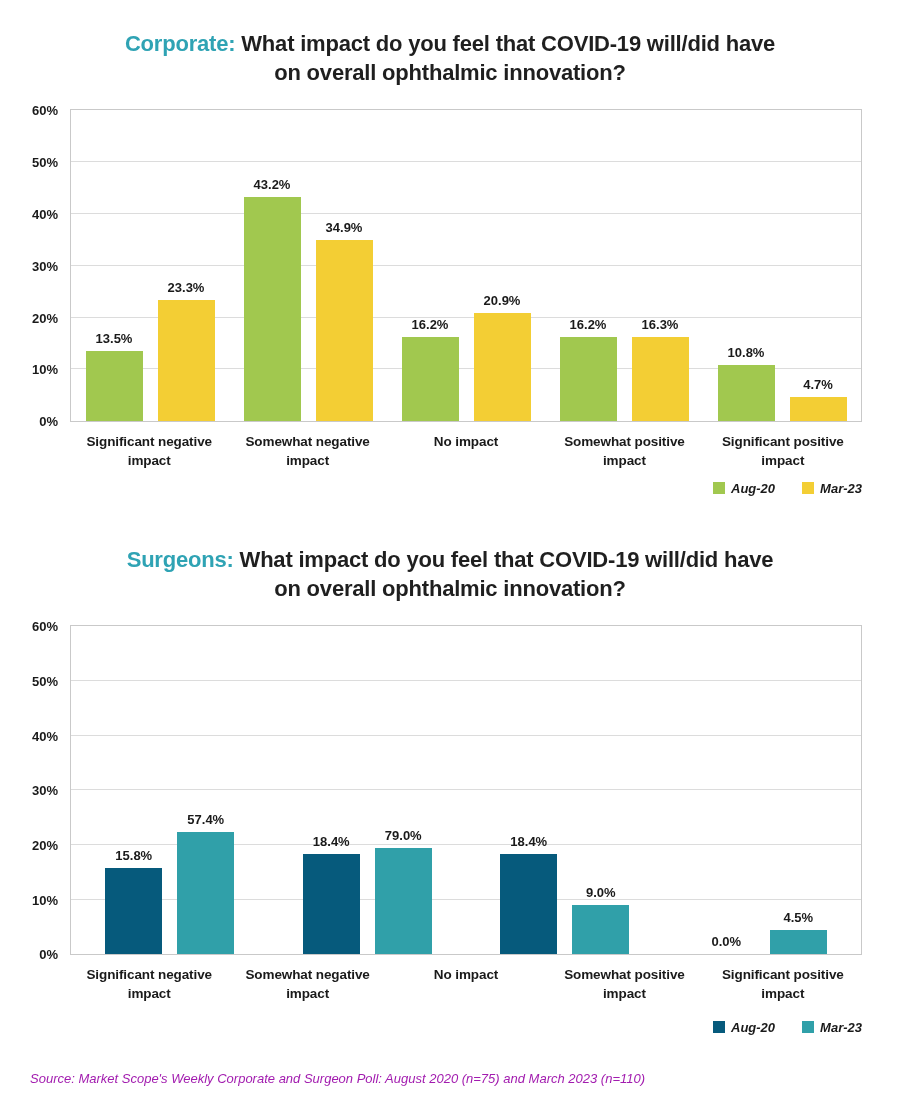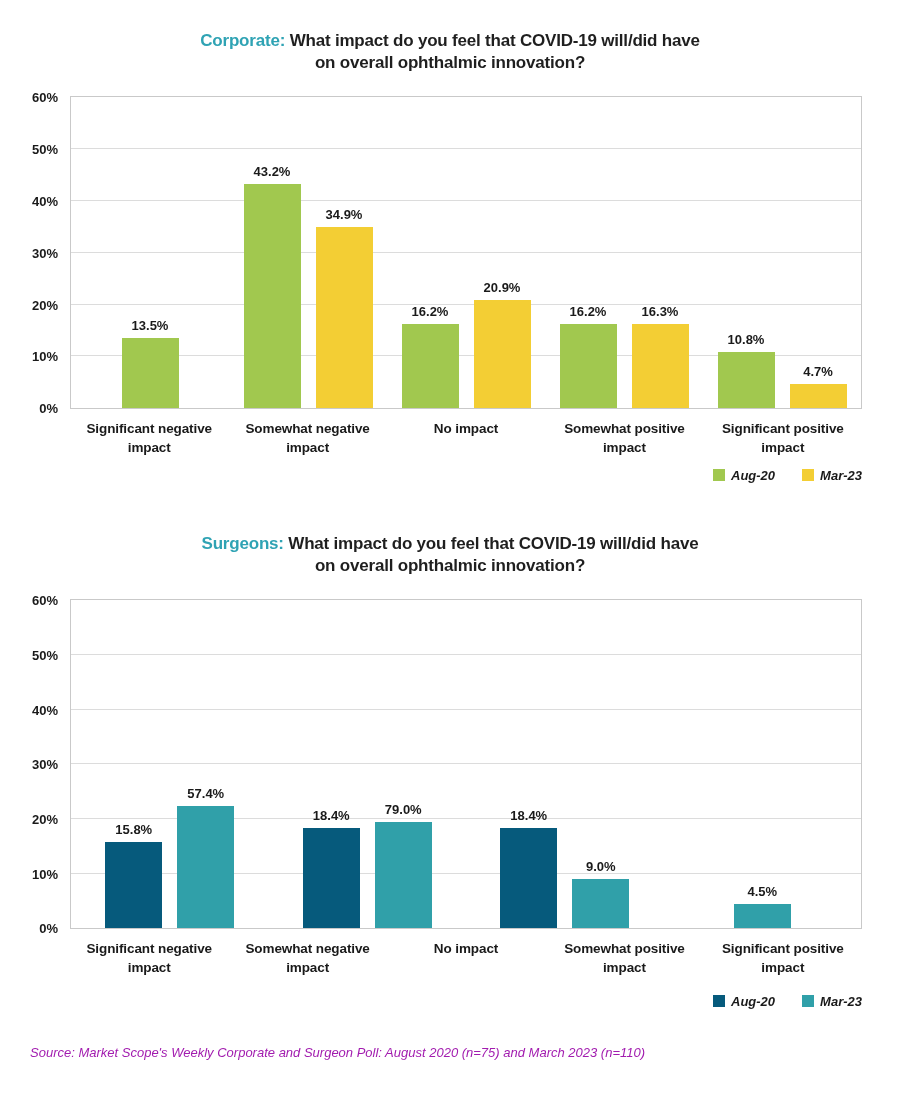--- a/index.html
+++ b/index.html
@@ -12,21 +12,21 @@
     box-sizing:border-box;
     padding-top:30px;
     overflow:hidden;
   }
   .chart { position:relative; }
   .chart + .chart { margin-top:50px; }
 
   .chart-title {
     text-align:center;
     font-weight:bold;
-    font-size:17px;
+    font-size:22px;
     line-height:1.3;
     letter-spacing:-0.2px;
     color:#1f1f1f;
     margin:0 60px 22px 60px;
   }
   .title-prefix { font-weight:bold; }
 
   .plot-wrap {
     position:relative;
     margin-left:70px;
@@ -113,20 +113,24 @@
           <div class="ytick" style="bottom: 50%;">30%</div>
           <div class="ytick" style="bottom: 66.6667%;">40%</div>
           <div class="ytick" style="bottom: 83.3333%;">50%</div>
           <div class="ytick" style="bottom: 100%;">60%</div>
           <div class="groups">
             <div class="group">
               <div class="bar-slot">
                 <div class="bar-value" style="bottom: calc(22.5% + 5px);">13.5%</div>
                 <div class="bar" style="height: 22.5%; background: rgb(161, 200, 79);"></div>
               </div>
+              <div class="bar-slot">
+                <div class="bar-value" style="bottom: calc(38.8333% + 5px);">23.3%</div>
+                <div class="bar" style="height: 38.8333%; background: rgb(243, 206, 52);"></div>
+              </div>
             </div>
             <div class="group">
               <div class="bar-slot">
                 <div class="bar-value" style="bottom: calc(72% + 5px);">43.2%</div>
                 <div class="bar" style="height: 72%; background: rgb(161, 200, 79);"></div>
               </div>
               <div class="bar-slot">
                 <div class="bar-value" style="bottom: calc(58.1667% + 5px);">34.9%</div>
                 <div class="bar" style="height: 58.1667%; background: rgb(243, 206, 52);"></div>
               </div>
@@ -222,20 +226,24 @@
                 <div class="bar-value" style="bottom: calc(30.6667% + 5px);">18.4%</div>
                 <div class="bar" style="height: 30.6667%; background: rgb(6, 90, 124);"></div>
               </div>
               <div class="bar-slot">
                 <div class="bar-value" style="bottom: calc(15% + 5px);">9.0%</div>
                 <div class="bar" style="height: 15%; background: rgb(48, 160, 169);"></div>
               </div>
             </div>
             <div class="group">
               <div class="bar-slot">
+                <div class="bar-value" style="bottom: calc(0% + 5px);">0.0%</div>
+                <div class="bar" style="height: 0%; background: rgb(6, 90, 124);"></div>
+              </div>
+              <div class="bar-slot">
                 <div class="bar-value" style="bottom: calc(7.5% + 5px);">4.5%</div>
                 <div class="bar" style="height: 7.5%; background: rgb(48, 160, 169);"></div>
               </div>
             </div>
           </div>
         </div>
         <div class="cats">
           <div class="cat">Significant negative<br>impact</div>
           <div class="cat">Somewhat negative<br>impact</div>
           <div class="cat">No impact</div>

